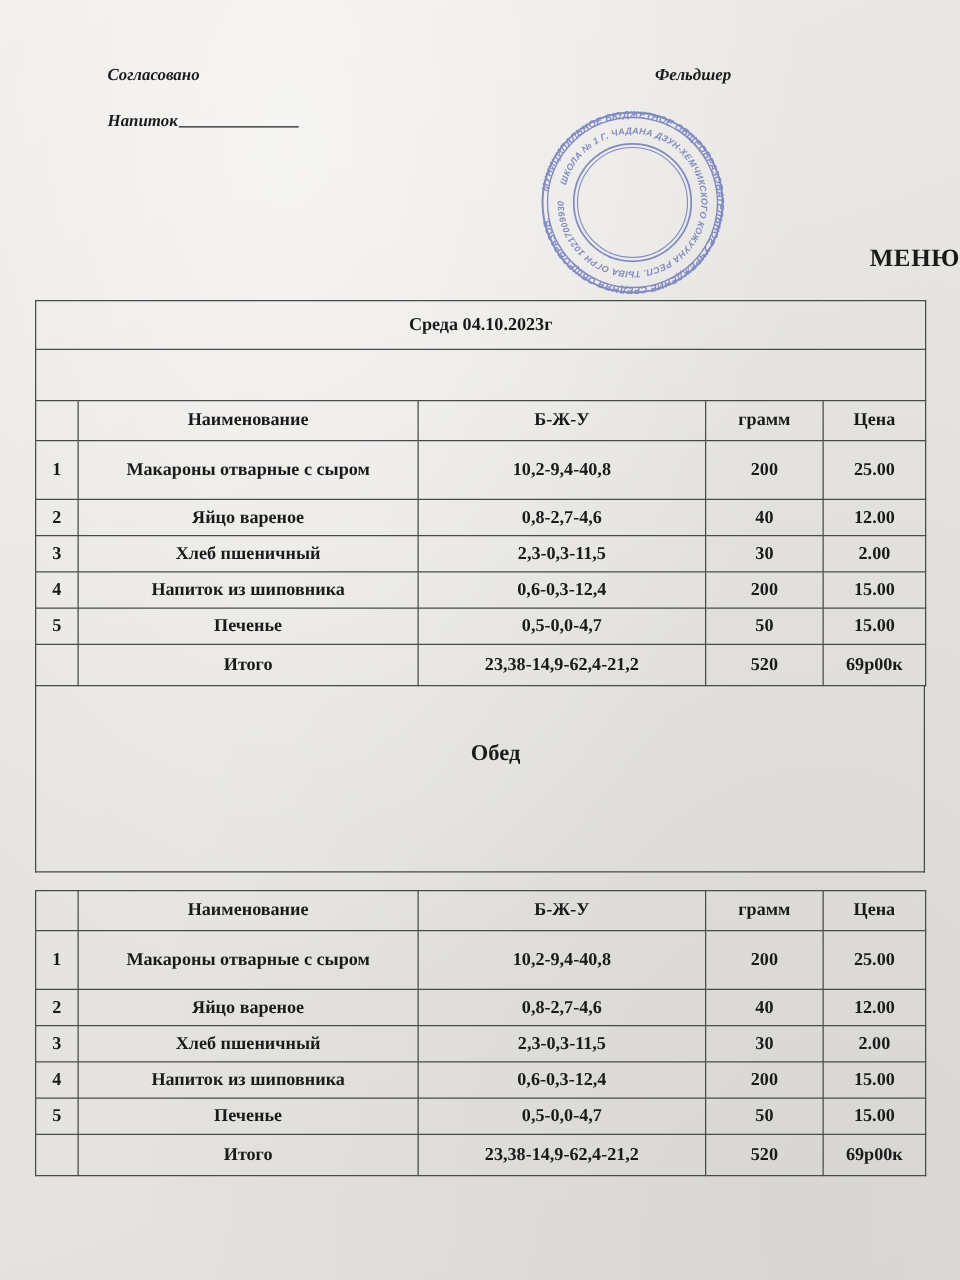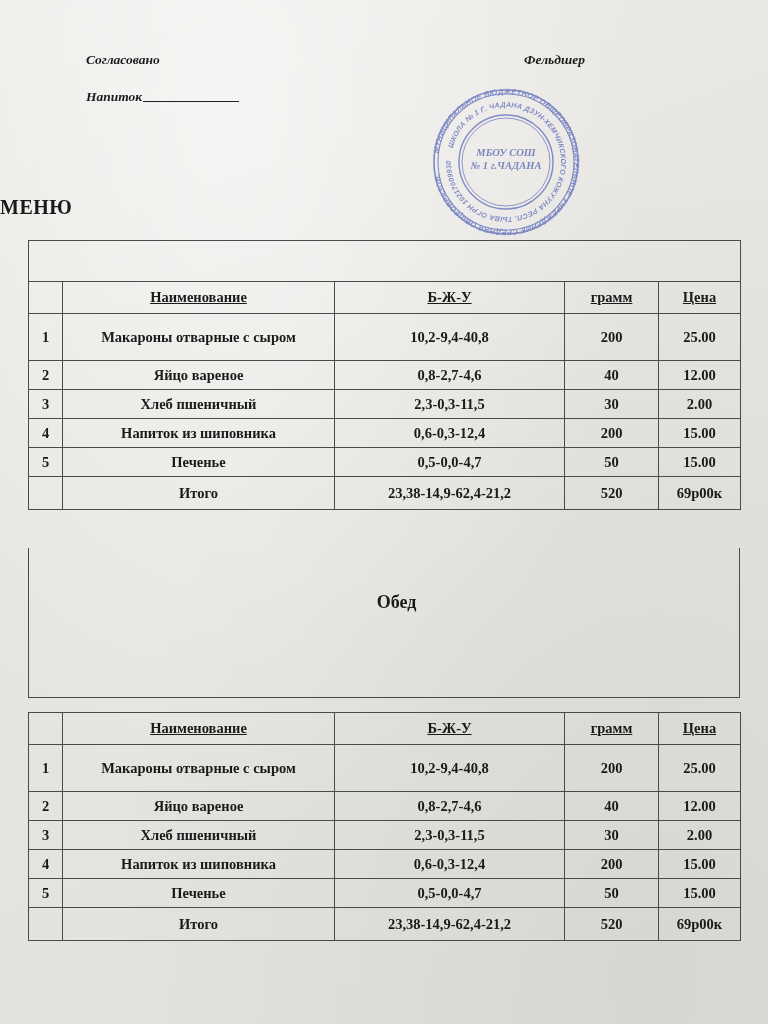--- a/index.html
+++ b/index.html
@@ -109,21 +109,21 @@
     font-weight: bold;
     line-height: 13px;
     color: #3447a8;
   }
 
   h1.menu-title {
     position: absolute;
     top: 196px;
     left: 0;
     width: 100%;
-    text-align: left;
+    text-align: right;
     font-size: 20px;
     font-weight: bold;
     letter-spacing: 0.5px;
     margin: 0;
   }
 
   table.menu {
     position: absolute;
     left: 28px;
     width: 712px;
@@ -148,21 +148,21 @@
     height: 34px;
     font-size: 18px;
   }
   .blank-row td {
     height: 36px;
     border-left: 1px solid #4a4a4a;
     border-right: 1px solid #4a4a4a;
     border-top: none;
     border-bottom: none;
   }
-  .head-row td { height: 27px; font-size: 15px; text-decoration: underline; }
+  .head-row td { height: 27px; font-size: 15px; }
   .item-row td { height: 24px; }
   .item-row.tall td { height: 42px; line-height: 19px; }
   .total-row td { height: 28px; font-size: 15.5px; margin-left: 48px; }
   .total-row td.label { text-align: center; }
 
   .obed-block {
     position: absolute;
     left: 28px;
     width: 712px;
     border-left: 1px solid #4a4a4a;
@@ -202,38 +202,37 @@
         <circle cx="82" cy="82" r="68" fill="none" stroke="#3d4fb0" stroke-width="1.1"></circle>
         <circle cx="82" cy="82" r="47" fill="none" stroke="#3d4fb0" stroke-width="1.4"></circle>
         <circle cx="82" cy="82" r="44" fill="none" stroke="#3d4fb0" stroke-width="0.9"></circle>
         <text font-size="7.6" font-family="Liberation Sans, sans-serif" font-weight="bold" fill="#3d4fb0" letter-spacing="0.2">
           <textPath href="#ringOuter" startOffset="2%">МУНИЦИПАЛЬНОЕ БЮДЖЕТНОЕ ОБЩЕОБРАЗОВАТЕЛЬНОЕ УЧРЕЖДЕНИЕ СРЕДНЯЯ ОБЩЕОБРАЗОВ.</textPath>
         </text>
         <text font-size="7.2" font-family="Liberation Sans, sans-serif" font-weight="bold" fill="#3d4fb0" letter-spacing="0.2">
           <textPath href="#ringInner" startOffset="4%">ШКОЛА № 1 Г. ЧАДАНА ДЗУН-ХЕМЧИКСКОГО КОЖУУНА РЕСП. ТЫВА ОГРН 1021700993074</textPath>
         </text>
       </svg>
-      <div class="inner-txt">
-        <div>МБОУ СОШ</div>
-        <div>№ 1 г.ЧАДАНА</div>
-      </div>
     </div>
   </div>
 
   <h1 class="menu-title">МЕНЮ</h1>
 
   <table class="menu" style="top:240px;">
     <colgroup>
       <col class="col-num">
         <col class="col-name">
         <col class="col-bju">
         <col class="col-gram">
         <col class="col-price">
     </colgroup>
     <tbody>
+      <tr class="title-row">
+        <td colspan="5">Среда 04.10.2023г</td>
+      </tr>
       <tr class="blank-row">
         <td colspan="5"></td>
       </tr>
       <tr class="head-row">
         <td></td>
         <td>Наименование</td>
         <td>Б-Ж-У</td>
         <td>грамм</td>
         <td>Цена</td>
       </tr>

